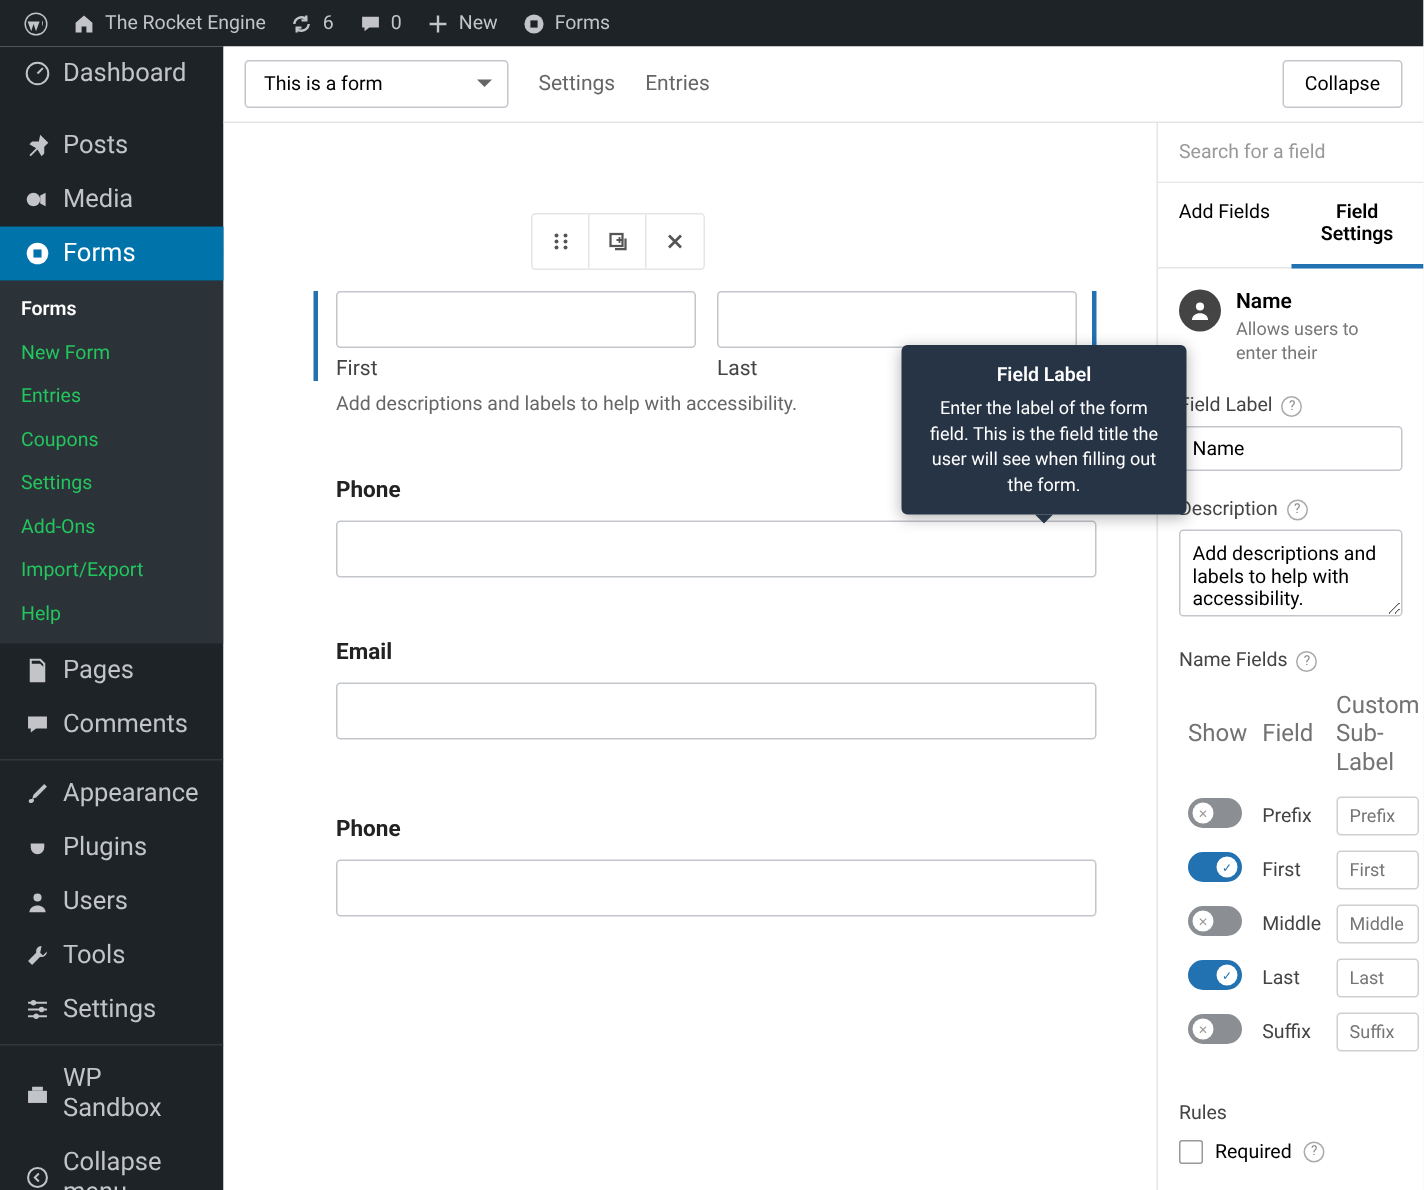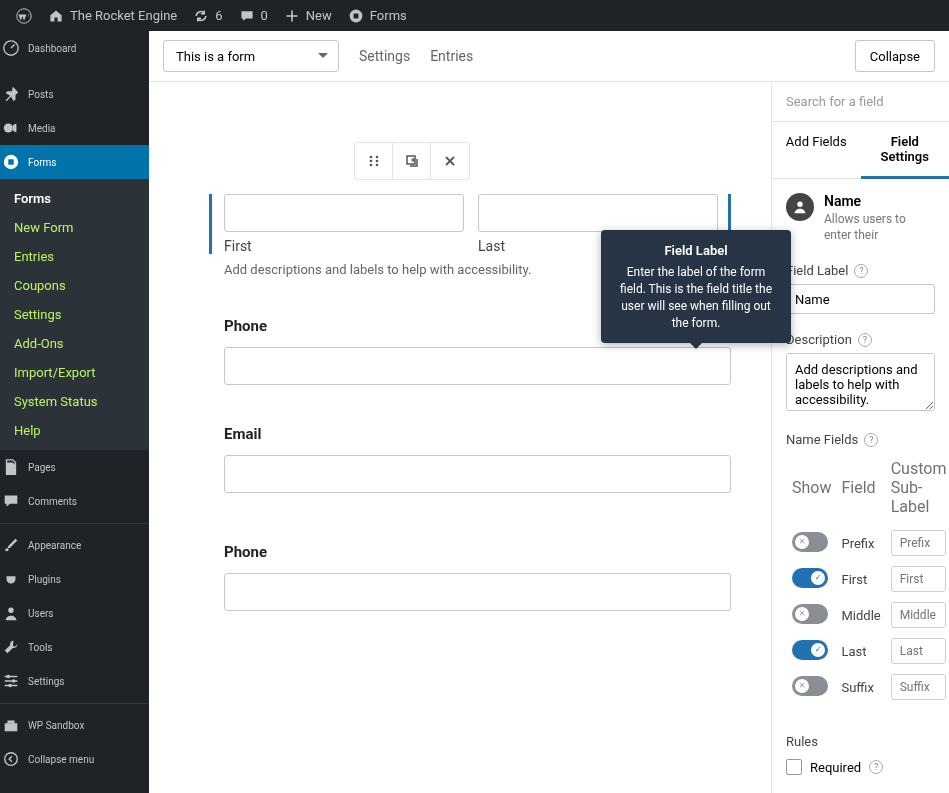--- a/index.html
+++ b/index.html
@@ -4,26 +4,26 @@
 <style>
 * { margin: 0; padding: 0; box-sizing: border-box; font-family: -apple-system, BlinkMacSystemFont, "Segoe UI", Roboto, sans-serif; }
 body { background: #f0f0f1; overflow-x: hidden; }
 
 .adminbar { height: 31px; background: #1d2327; color: #c3c4c7; display: flex; align-items: center; padding: 0 8px; font-size: 13px; }
 .adminbar-item { display: flex; align-items: center; padding: 0 8px; height: 100%; cursor: pointer; gap: 6px; }
 .adminbar svg { width: 16px; height: 16px; }
 
 .layout { display: flex; min-height: calc(100vh - 31px); }
 .sidebar { width: 149px; background: #1d2327; color: #c3c4c7; flex-shrink: 0; }
-.menu-item { display: flex; align-items: center; padding: 8px 2px; font-size: 10px; cursor: pointer; gap: 8px; }
+.menu-item { display: flex; align-items: center; padding: 8px 16px; font-size: 17px; cursor: pointer; gap: 8px; }
 .menu-item.current { background: #0073aa; color: #fff; position: relative; }
 .menu-item.current::after { content: ''; position: absolute; right: -9px; top: 50%; transform: translateY(-50%); border: 9px solid transparent; border-left-color: #0073aa; }
 .menu-item svg { width: 18px; height: 18px; flex-shrink: 0; }
 .submenu { background: #2c3338; padding: 5px 0; }
-.submenu-item { padding: 7px 14px; font-size: 13px; cursor: pointer; color: #bef264; }
+.submenu-item { padding: 7px 14px; font-size: 13px; cursor: pointer; color: #22c55e; }
 .submenu-item.current { color: #fff; font-weight: 600; }
 .menu-sep { height: 5px; border-top: 1px solid #32373c; margin: 5px 0 0; }
 
 .main { flex: 1; background: #fff; display: flex; flex-direction: column; }
 .topbar { height: 51px; border-bottom: 1px solid #e5e5e5; display: flex; align-items: center; padding: 0 14px; gap: 20px; }
 .form-select { width: 176px; height: 32px; border: 1px solid #c3c6cb; border-radius: 3px; padding: 0 30px 0 12px; font-size: 13px; background: #fff; position: relative; display: flex; align-items: center; cursor: pointer; }
 .form-select::after { content: ''; position: absolute; right: 10px; top: 50%; transform: translateY(-50%); border: 5px solid transparent; border-top-color: #666; margin-top: 2px; }
 .topbar-link { font-size: 14px; color: #666; cursor: pointer; }
 .spacer { flex: 1; }
 .preview-btn { height: 32px; border: 1px solid #c3c6cb; border-radius: 3px; padding: 0 14px; background: #fff; font-size: 13px; cursor: pointer; }
@@ -159,21 +159,20 @@
         <span>Forms</span>
       </div>
     <div class="submenu">
       <div class="submenu-item current">Forms</div>
       <div class="submenu-item">New Form</div>
       <div class="submenu-item">Entries</div>
       <div class="submenu-item">Coupons</div>
       <div class="submenu-item">Settings</div>
       <div class="submenu-item">Add-Ons</div>
       <div class="submenu-item">Import/Export</div>
-      <div class="submenu-item">System Status</div>
       <div class="submenu-item">Help</div>
     </div>
     <div class="menu-item">
         <svg viewBox="0 0 20 20" fill="currentColor">
           <path d="M5 2h7l3 3v13H5z" fill="none" stroke="currentColor" stroke-width="1.5"></path>
           <path d="M5 5h7l3 3v10H5z"></path>
         </svg>
         <span>Pages</span>
       </div>
     <div class="menu-item">

